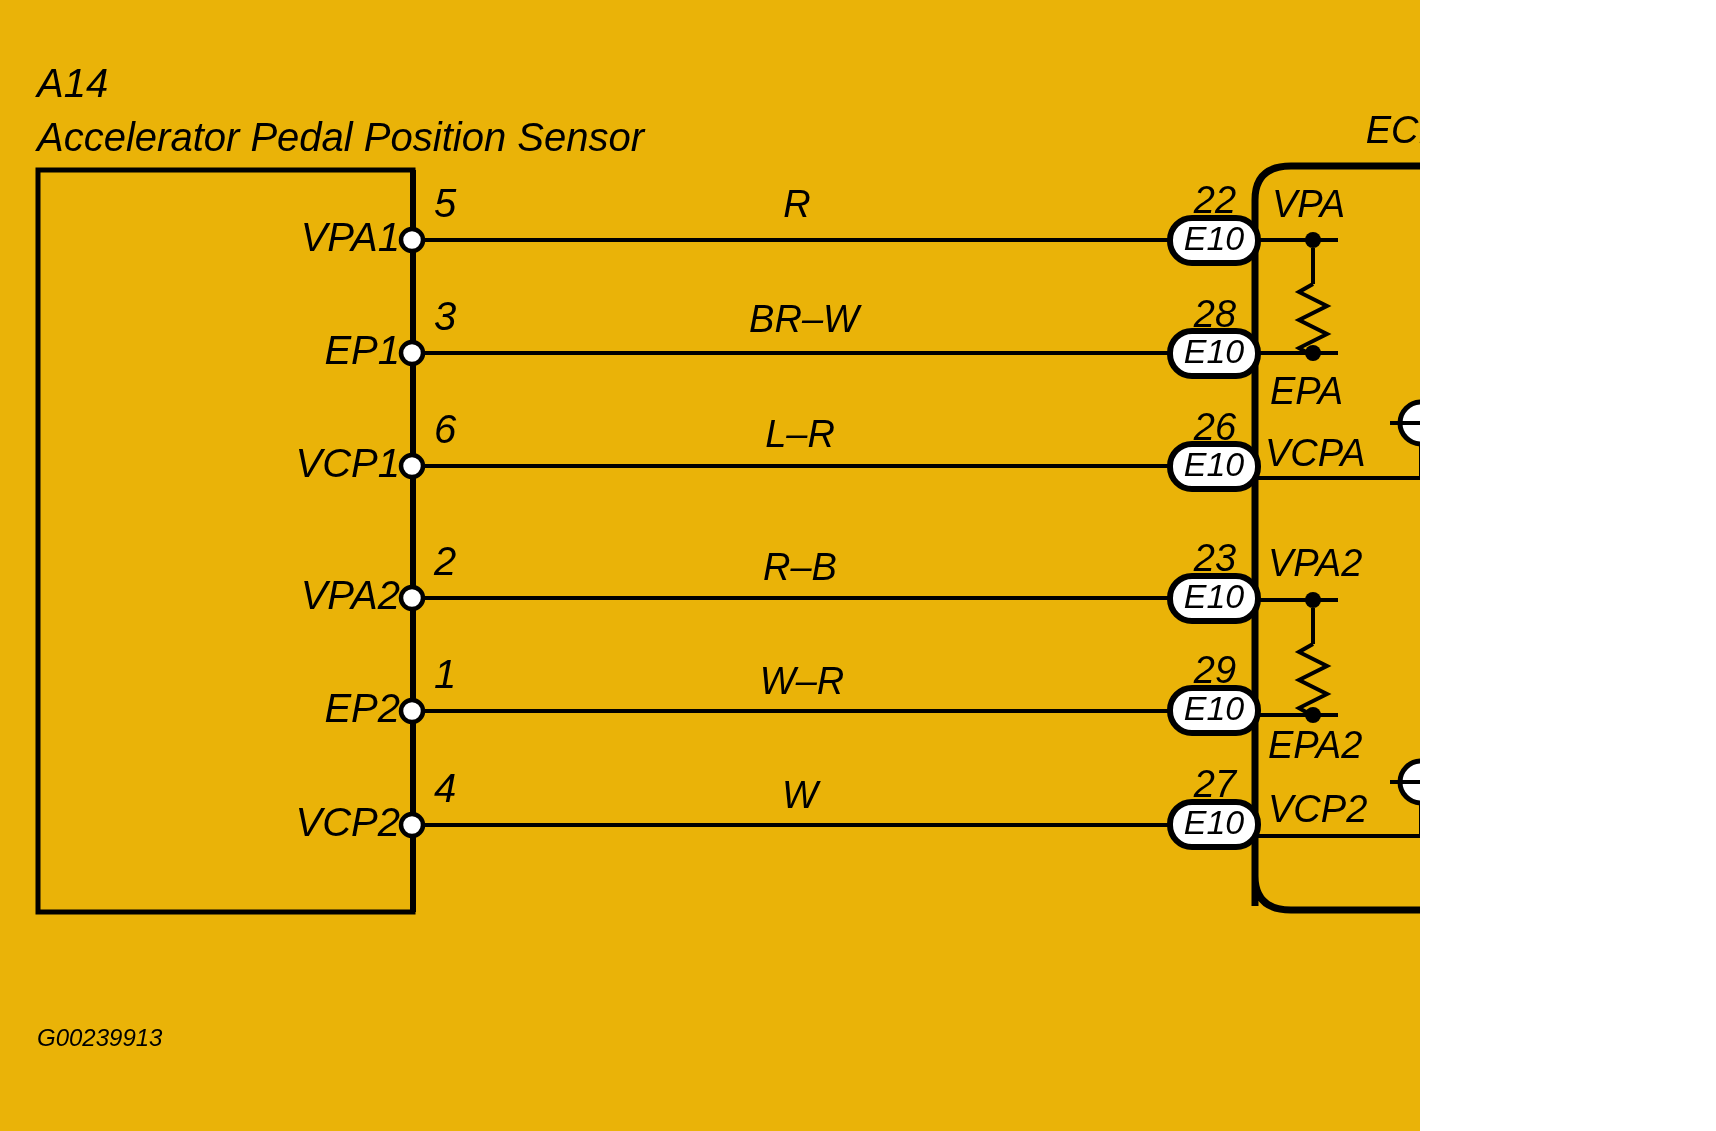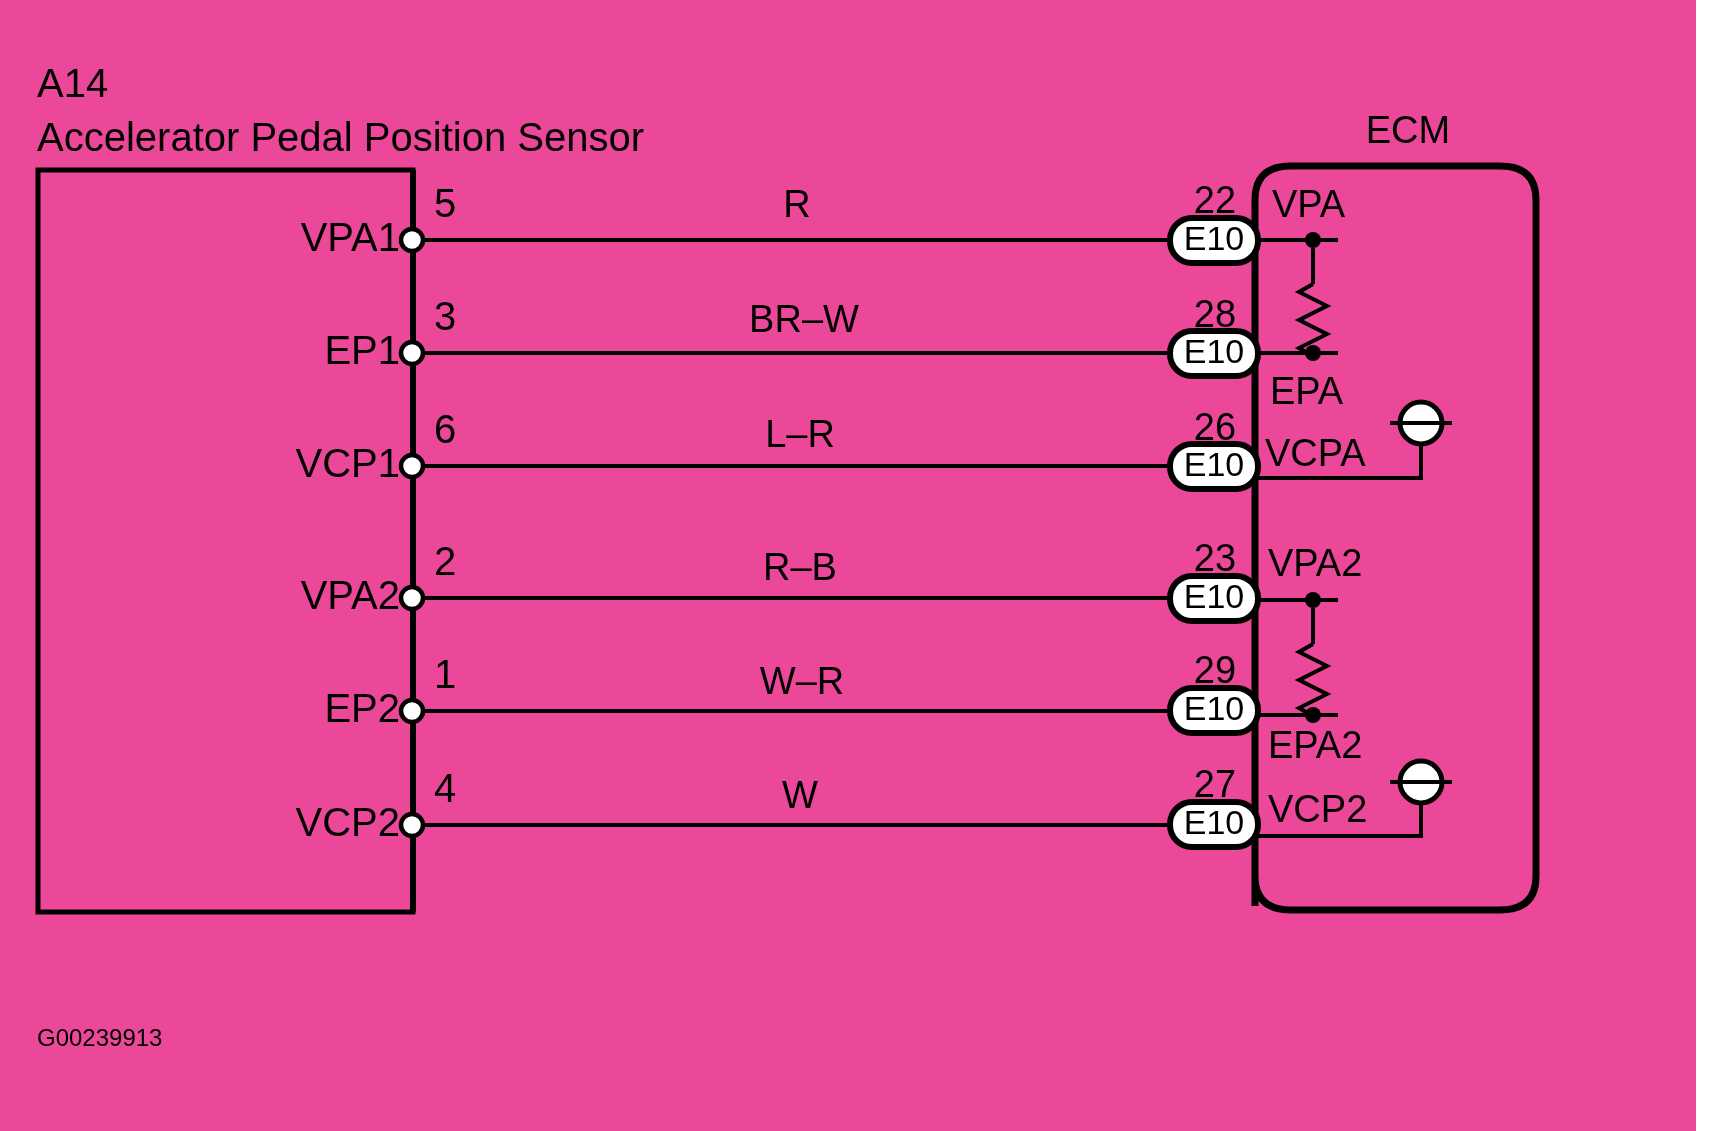--- a/index.html
+++ b/index.html
@@ -7,24 +7,25 @@
     margin: 0;
     padding: 0;
     background: #ffffff;
   }
   body {
     font-family: "Liberation Sans", sans-serif;
     color: #000000;
   }
   #diagram-root {
     position: relative;
-    width: 1696px;
+    width: 1420px;
     height: 1131px;
-    background: #ec4899;
+    background: #eab308;
     overflow: hidden;
+    font-style: italic;
   }
   #wiring-svg {
     position: absolute;
     left: 0;
     top: 0;
     width: 1716px;
     height: 1131px;
     display: block;
   }
   .svg-label {

